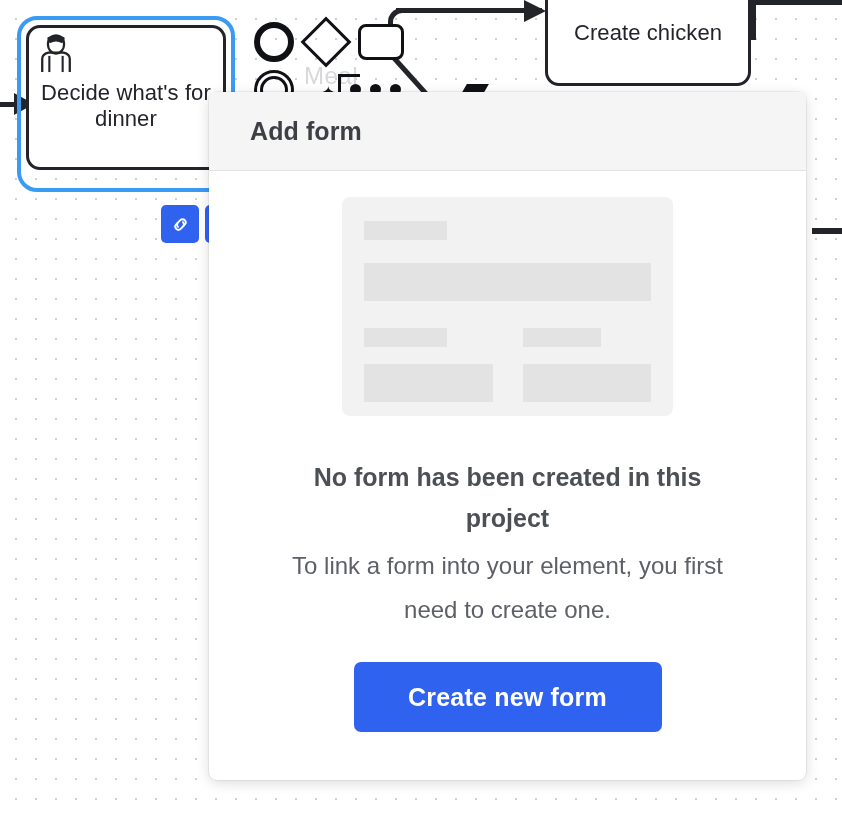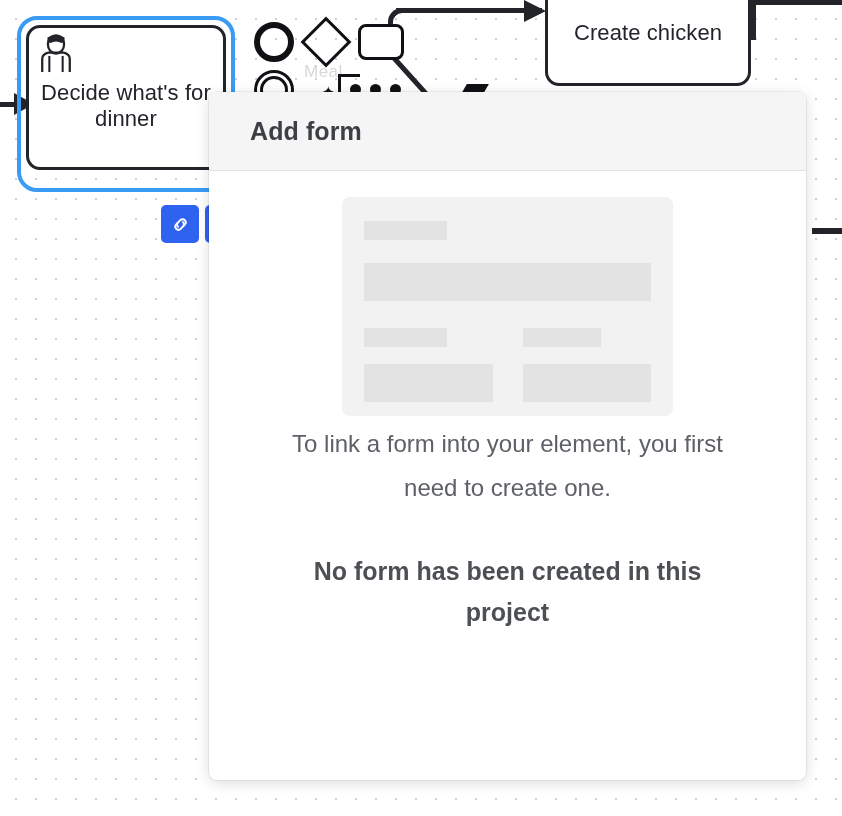--- a/index.html
+++ b/index.html
@@ -213,21 +213,21 @@
     height: 36px;
     box-sizing: border-box;
     border: 3.5px solid #101114;
     border-radius: 8px;
     background: #fff;
   }
   .pal-label {
     position: absolute;
     left: 54px;
     top: 50px;
-    font-size: 17px;
+    font-size: 24px;
     color: #d7d8da;
     letter-spacing: .5px;
   }
   .pal-sparkle {
     position: absolute;
     left: 72px;
     top: 72px;
     font-size: 15px;
     color: #101114;
     line-height: 1;
@@ -448,17 +448,18 @@
           <div class="sk-bar lbl"></div>
           <div class="sk-bar fld"></div>
         </div>
         <div class="sk-col right">
           <div class="sk-bar lbl"></div>
           <div class="sk-bar fld"></div>
         </div>
       </div>
     </div>
 
+    <div id="empty-title">No form has been created in this project</div>
     <div id="empty-subtitle">To link a form into your element, you first need to create one.</div>
-    <div id="empty-title">No form has been created in this project</div>
-
+
+    <button id="create-form-button">Create new form</button>
   </div>
 </div>
 
 </body></html>

